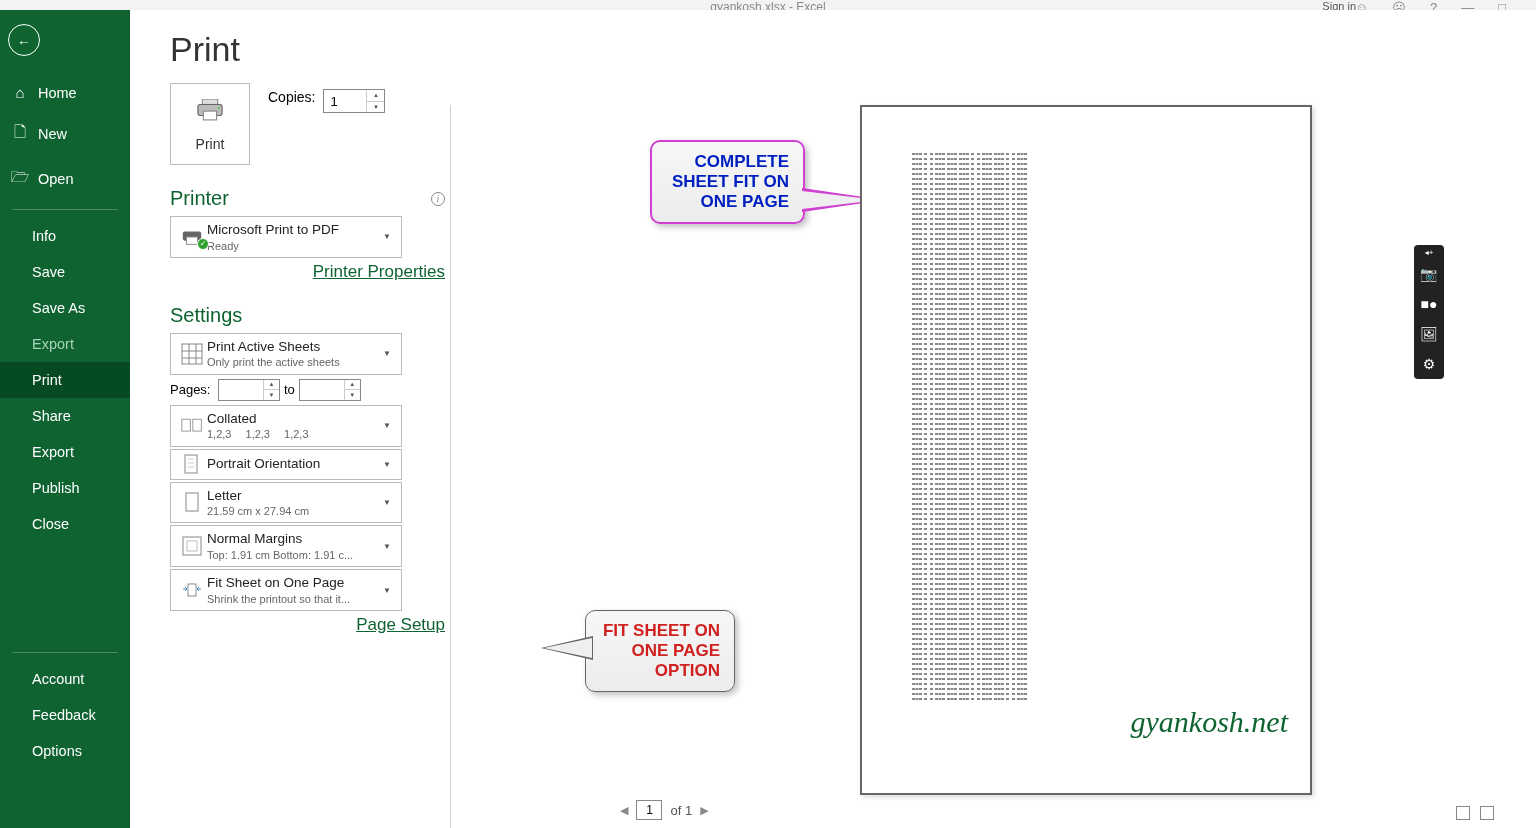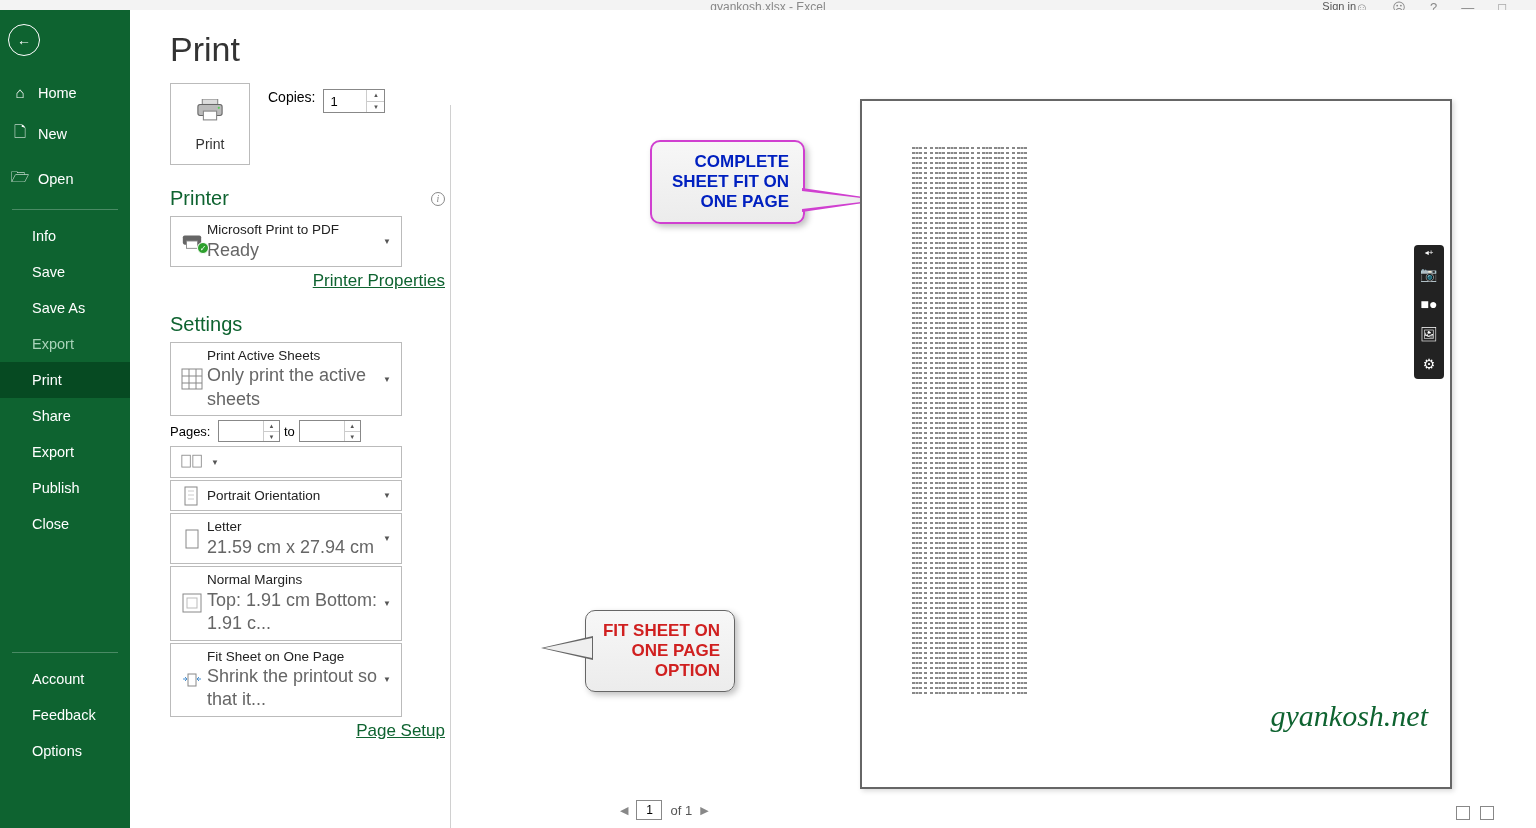--- a/index.html
+++ b/index.html
@@ -35,38 +35,38 @@
 .spinner .updown div:first-child { border-bottom: 1px solid #ccc; }
 
 .clear { clear: both; }
 .section-title { font-size: 20px; font-weight: 400; color: #0e6330; margin-top: 22px; margin-bottom: 6px; display: flex; justify-content: space-between; align-items: center; }
 .info-icon { width: 14px; height: 14px; border: 1.5px solid #888; border-radius: 50%; display: inline-flex; align-items: center; justify-content: center; font-size: 10px; color: #888; font-style: italic; font-family: serif; }
 
 .dropdown { width: 232px; border: 1px solid #bbb; background: #fff; display: flex; align-items: center; padding: 4px 6px; position: relative; cursor: pointer; margin-bottom: 2px; }
 .dropdown .dd-icon { width: 30px; display: flex; align-items: center; justify-content: center; font-size: 20px; color: #555; position: relative; }
 .dropdown .dd-text { flex: 1; line-height: 1.3; }
 .dropdown .dd-title { font-size: 13.5px; color: #222; }
-.dropdown .dd-sub { font-size: 18px; color: #666; }
+.dropdown .dd-sub { font-size: 11px; color: #666; }
 .dropdown .dd-arrow { font-size: 8px; color: #555; padding: 0 4px; }
 
 .link-right { text-align: right; margin-top: 4px; }
 .link-right a { color: #0e6330; text-decoration: underline; font-size: 17px; cursor: pointer; }
 
 .pages-row { display: flex; align-items: center; gap: 4px; margin: 4px 0; }
 .pages-row .lbl { font-size: 13px; width: 44px; }
 .pages-row .to { font-size: 13px; }
 .small-spinner { width: 62px; height: 22px; border: 1px solid #888; position: relative; background: #fff; }
 .small-spinner .updown { position: absolute; right: 0; top: 0; bottom: 0; width: 16px; border-left: 1px solid #ccc; display: flex; flex-direction: column; }
 .small-spinner .updown div { flex: 1; font-size: 6px; color: #555; display: flex; align-items: center; justify-content: center; }
 .small-spinner .updown div:first-child { border-bottom: 1px solid #ccc; }
 
 .divider-v { position: absolute; left: 320px; top: 95px; bottom: 0; width: 1px; background: #d0d0d0; }
 
 .preview-area { position: absolute; left: 350px; right: 30px; top: 10px; bottom: 0; }
-.page-preview { position: absolute; left: 380px; top: 79px; width: 592px; height: 690px; background: #fff; border: 2px solid #666; box-shadow: 2px 2px 5px rgba(0,0,0,0.15); padding: 46px 50px; }
+.page-preview { position: absolute; left: 380px; top: 85px; width: 452px; height: 690px; background: #fff; border: 2px solid #666; box-shadow: 2px 2px 5px rgba(0,0,0,0.15); padding: 46px 50px; }
 .data-block { width: 115px; display: flex; flex-direction: column; gap: 3px; }
 .data-row { height: 2px; display: flex; gap: 2px; }
 .data-cell { flex: 1; border: 0.5px dashed #888; height: 2px; }
 .watermark { position: absolute; right: 22px; bottom: 54px; font-family: "Brush Script MT", cursive; font-size: 30px; color: #0e6330; font-style: italic; }
 
 .callout { position: absolute; background: linear-gradient(#f7f7f7,#ececec); border: 2.5px solid #c030c0; border-radius: 10px; padding: 10px 14px; text-align: right; font-weight: bold; font-size: 17px; color: #0020c0; box-shadow: 3px 3px 6px rgba(0,0,0,0.25); }
 .callout.magenta { border-color: #d040d0; }
 .callout.black { border: 1px solid #666; color: #d02020; }
 .cl1 { left: 170px; top: 120px; width: 155px; }
 .cl1-tail { position:absolute; left: 322px; top: 168px; width:0; height:0; border-top: 12px solid transparent; border-bottom: 12px solid transparent; border-left: 82px solid #d040d0; }
@@ -248,20 +248,24 @@
         </div>
     </div>
 
     <div class="dropdown">
       <div class="dd-icon">
           <svg class="dd-svg" viewBox="0 0 26 22">
             <rect x="1" y="3" width="10" height="14" fill="#fff" stroke="#888"></rect>
             <rect x="14" y="3" width="10" height="14" fill="#fff" stroke="#888"></rect>
           </svg>
         </div>
+      <div class="dd-text">
+          <div class="dd-title">Collated</div>
+          <div class="dd-sub">1,2,3  1,2,3  1,2,3</div>
+        </div>
       <div class="dd-arrow">▼</div>
     </div>
 
     <div class="dropdown" style="height:31px">
       <div class="dd-icon">
           <svg class="dd-svg" viewBox="0 0 22 22">
             <rect x="4" y="2" width="12" height="18" fill="#fff" stroke="#888"></rect>
             <line x1="7" y1="6" x2="13" y2="6" stroke="#ccc"></line>
             <line x1="7" y1="10" x2="13" y2="10" stroke="#ccc"></line>
             <line x1="7" y1="14" x2="13" y2="14" stroke="#ccc"></line>

